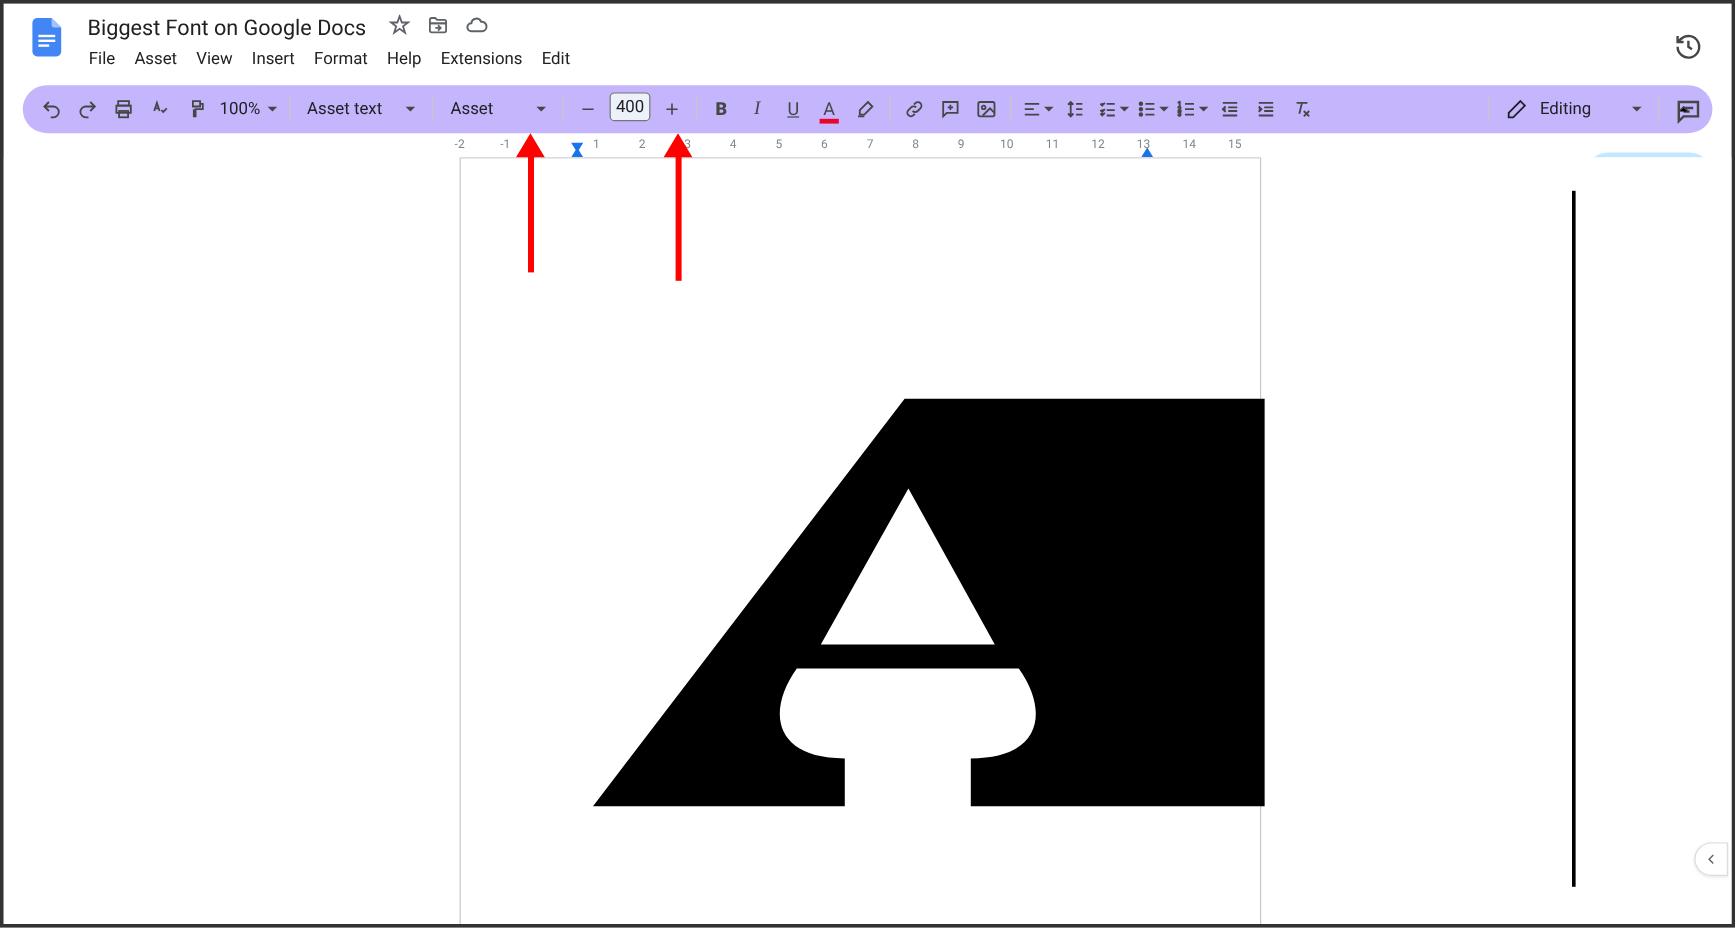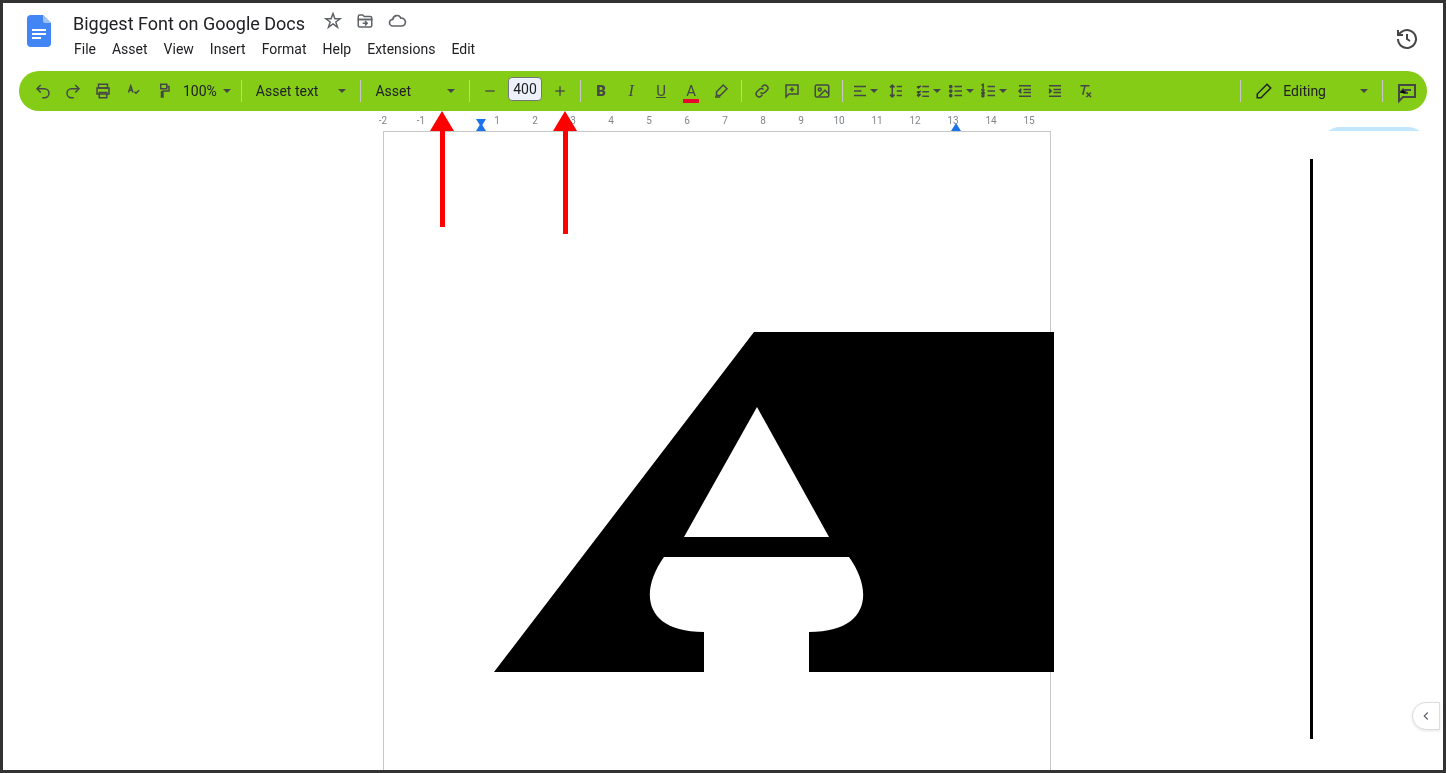--- a/index.html
+++ b/index.html
@@ -14,21 +14,21 @@
 .doc-title { font-size: 18px; color: #202124; padding: 2px 6px; }
 .title-icon { width: 20px; height: 20px; color: #5f6368; display: flex; align-items: center; justify-content: center; cursor: pointer; }
 .menu-bar { display: flex; gap: 2px; margin-top: 2px; }
 .menu-item { padding: 4px 7px; font-size: 14px; color: #202124; border-radius: 4px; cursor: pointer; }
 .header-right { display: flex; align-items: flex-end; gap: 14px; padding-top: 8px; flex-direction: column; }
 .header-icon-btn { width: 40px; height: 40px; display: flex; align-items: center; justify-content: center; color: #444746; cursor: pointer; border-radius: 50%; }
 .share-btn { display: flex; align-items: center; gap: 8px; background: #c2e7ff; color: #001d35; padding: 10px 22px; border-radius: 40px; font-size: 14px; font-weight: 500; cursor: pointer; }
 .avatar { width: 36px; height: 36px; border-radius: 50%; background: linear-gradient(135deg,#d4c4b0,#c0a890); display: flex; align-items: center; justify-content: center; overflow: hidden; }
 
 
-.toolbar { display: flex; align-items: center; background: #84cc16; border-radius: 24px; margin: 4px 16px 0 16px; height: 40px; padding: 0 10px; gap: 2px; }
+.toolbar { display: flex; align-items: center; background: #c4b5fd; border-radius: 24px; margin: 4px 16px 0 16px; height: 40px; padding: 0 10px; gap: 2px; }
 .tb-btn { min-width: 28px; height: 28px; display: flex; align-items: center; justify-content: center; color: #444746; cursor: pointer; border-radius: 4px; padding: 0 2px; }
 .tb-sep { width: 1px; height: 22px; background: #c7c7c7; margin: 0 4px; }
 .zoom { font-size: 14px; color: #202124; padding: 0 4px; display: flex; align-items: center; gap: 6px; cursor: pointer; }
 .style-dd { font-size: 14px; color: #202124; padding: 0 8px; display: flex; align-items: center; gap: 20px; cursor: pointer; min-width: 100px; }
 .font-dd { font-size: 14px; color: #202124; padding: 0 8px; display: flex; align-items: center; gap: 36px; cursor: pointer; min-width: 80px; }
 .font-size-box { display: flex; align-items: flex-start; gap: 4px; }
 .fs-input { width: 34px; height: 24px; border: 1px solid #747775; border-radius: 4px; text-align: center; font-size: 14px; color: #202124; background: #edf2fa; }
 .text-color { position: relative; }
 .text-color-bar { position: absolute; bottom: 2px; left: 6px; right: 6px; height: 4px; background: #e8062c; }
 .tb-dd-btn { display: flex; align-items: center; gap: 1px; }

